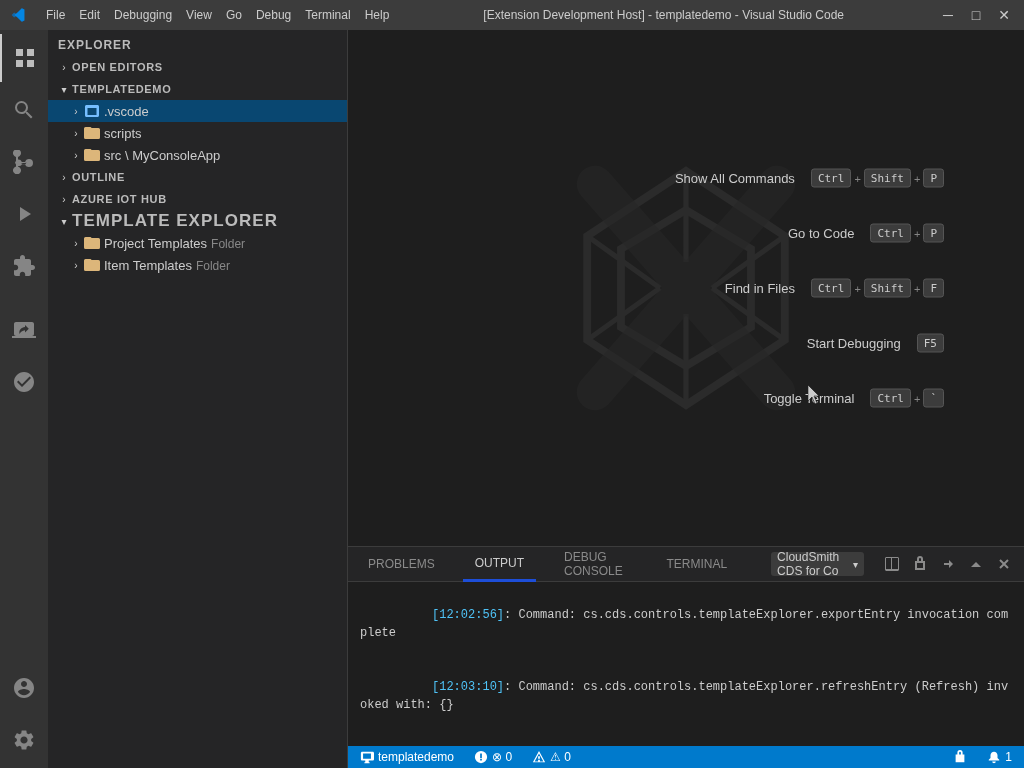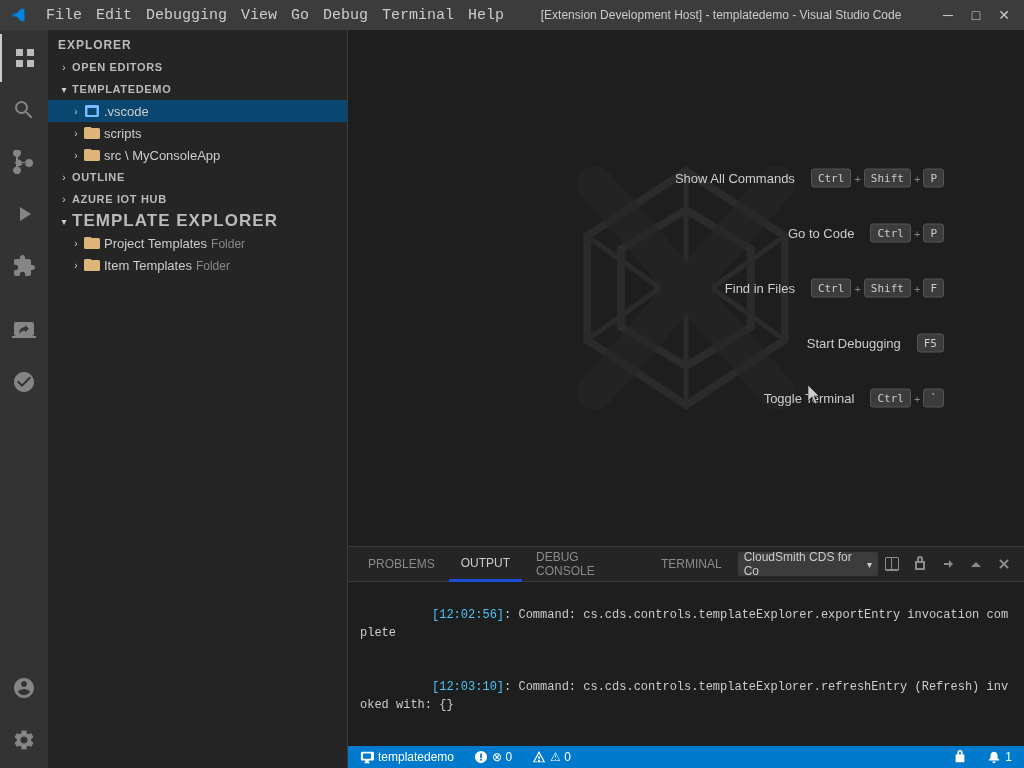--- a/index.html
+++ b/index.html
@@ -31,22 +31,21 @@
       font-size: 12px;
       color: #cccccc;
     }
     #titlebar .menu {
       display: flex;
       align-items: center;
       gap: 14px;
     }
     #titlebar .menu span {
       cursor: pointer;
-      font-size: 15px;
-      font-family: Liberation Mono, monospace;
+      font-size: 12px;
     }
     #titlebar .win-controls {
       display: flex;
       gap: 8px;
     }
     #titlebar .win-controls span {
       cursor: pointer;
       font-size: 14px;
       width: 20px;
       text-align: center;
@@ -230,21 +229,21 @@
       flex-direction: column;
     }
 
     #panel-tabs {
       display: flex;
       align-items: center;
       background: #252526;
       height: 35px;
       border-bottom: 1px solid #3c3c3c;
       padding: 0 8px;
-      gap: 2px;
+      gap: 16px;
     }
 
     .panel-tab {
       padding: 0 12px;
       height: 35px;
       display: flex;
       align-items: center;
       font-size: 12px;
       cursor: pointer;
       color: #8a8a8a;

